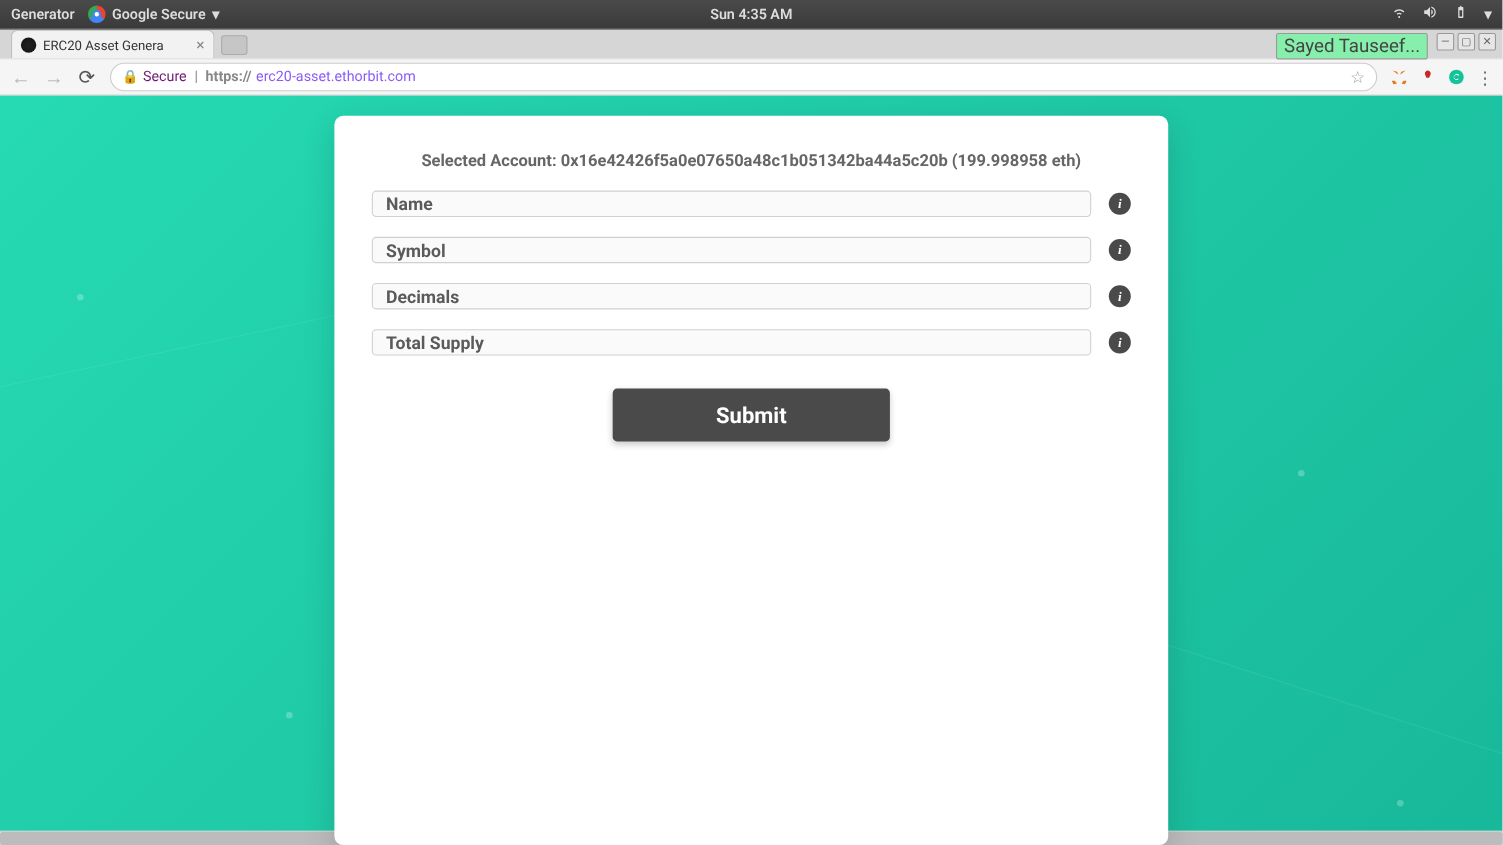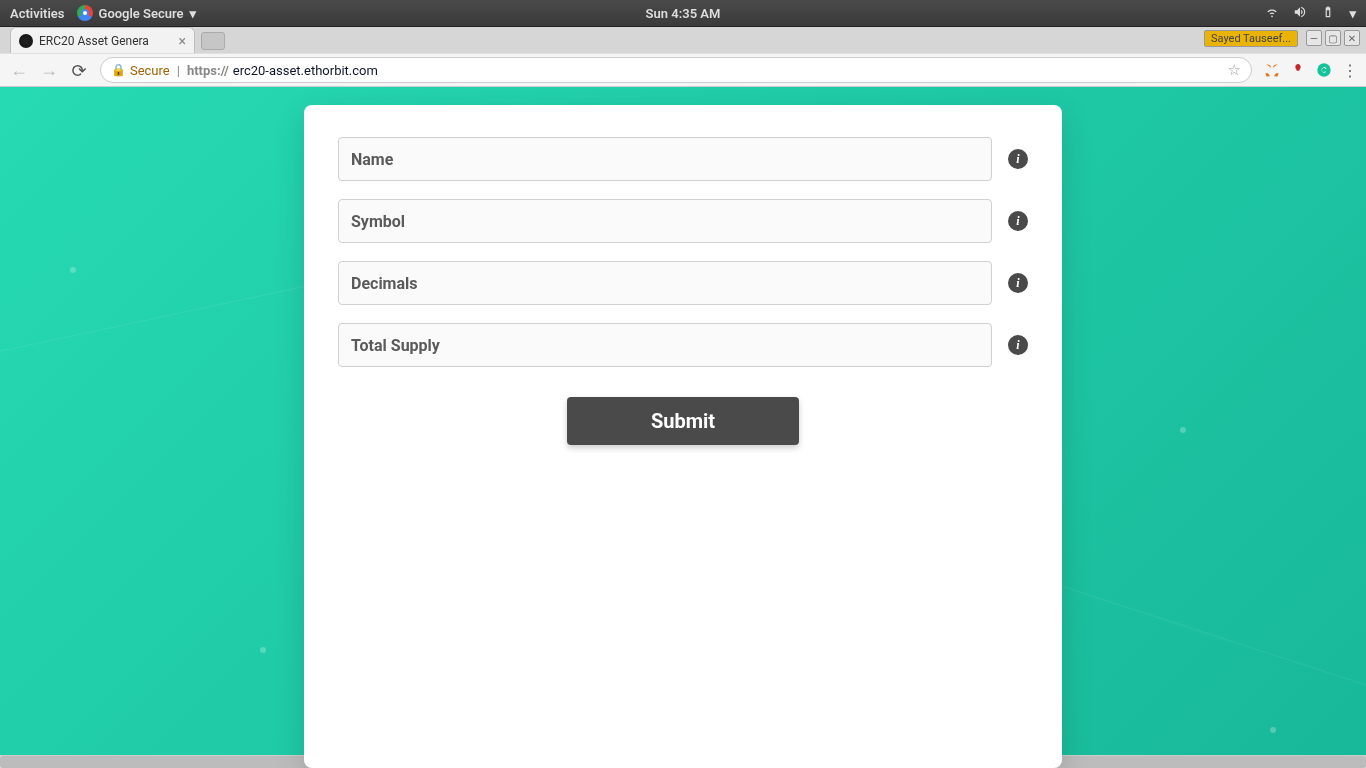--- a/index.html
+++ b/index.html
@@ -15,71 +15,71 @@
 .chrome-icon { width: 16px; height: 16px; border-radius: 50%; background: conic-gradient(#ea4335 0 120deg, #4285f4 120deg 240deg, #34a853 240deg 360deg); position: relative; }
 .chrome-icon::after { content: ""; position: absolute; inset: 4px; background: #fff; border-radius: 50%; border: 2px solid #4285f4; }
 
 
 .tab-strip { height: 26px; background: #d6d6d6; display: flex; align-items: flex-end; padding-left: 10px; position: relative; }
 .tab { background: #f2f2f2; height: 26px; width: 185px; border-radius: 6px 6px 0 0; display: flex; align-items: center; padding: 0 8px; font-size: 12px; color: #333; position: relative; border: 1px solid #bfbfbf; border-bottom: none; }
 .tab .fav { width: 14px; height: 14px; border-radius: 50%; background: radial-gradient(#222, #111); margin-right: 6px; flex-shrink: 0; }
 .tab .title { white-space: nowrap; overflow: hidden; text-overflow: ellipsis; flex: 1; }
 .tab .close { color: #888; font-size: 14px; margin-left: 4px; cursor: pointer; }
 .new-tab { width: 24px; height: 18px; background: #c6c6c6; border-radius: 3px; margin-left: 6px; margin-bottom: 3px; border: 1px solid #aaa; }
-.user-badge { position: absolute; right: 68px; top: 3px; background: #eab308; border: 1px solid #999; font-size: 11px; padding: 1px 6px; border-radius: 2px; color: #444; }
+.user-badge { position: absolute; right: 68px; top: 3px; background: #86efac; border: 1px solid #999; font-size: 17px; padding: 1px 6px; border-radius: 2px; color: #444; }
 .win-controls { position: absolute; right: 6px; top: 3px; display: flex; gap: 3px; }
 .win-controls span { width: 16px; height: 16px; border: 1px solid #999; background: #e6e6e6; border-radius: 2px; display: flex; align-items: center; justify-content: center; font-size: 10px; color: #666; }
 
 
 .addr-bar { height: 34px; background: #f5f5f5; border-top: 1px solid #e0e0e0; border-bottom: 1px solid #ccc; display: flex; align-items: center; padding: 0 10px; gap: 12px; }
 .nav-btn { color: #888; font-size: 18px; cursor: pointer; width: 18px; text-align: center; }
 .nav-btn.disabled { color: #bbb; }
 .reload-btn { color: #555; }
 .url-box { flex: 1; height: 26px; background: #fff; border: 1px solid #ccc; border-radius: 13px; display: flex; align-items: center; padding: 0 10px; font-size: 13px; gap: 4px; }
 .url-box .lock { color: #2a8a2a; font-size: 12px; }
-.url-box .secure { color: #a16207; }
+.url-box .secure { color: #701a75; }
 .url-box .sep { color: #888; margin: 0 3px; }
 .url-box .proto { color: #888; font-weight: bold; }
-.url-box .host { color: #0f172a; }
+.url-box .host { color: #8b5cf6; }
 .url-box .star { margin-left: auto; color: #999; font-size: 15px; }
 .ext-icons { display: flex; gap: 10px; align-items: center; }
 .ext-icon { width: 16px; height: 16px; }
 .menu-dots { color: #666; font-size: 16px; letter-spacing: -2px; }
 
 
 .viewport { height: calc(768px - 27px - 26px - 34px); background: linear-gradient(135deg, #26dab3 0%, #1fc9a6 50%, #18b89a 100%); position: relative; overflow: auto; display: flex; justify-content: center; padding-top: 18px; }
 .viewport::before, .viewport::after { content: ""; position: absolute; background: rgba(255,255,255,0.08); }
 .viewport::before { width: 800px; height: 1px; top: 200px; left: -100px; transform: rotate(-12deg); }
 .viewport::after { width: 800px; height: 1px; top: 500px; right: -100px; transform: rotate(18deg); }
 .dot { position: absolute; width: 6px; height: 6px; background: rgba(255,255,255,0.25); border-radius: 50%; }
 .d1 { top: 180px; left: 70px; } .d2 { top: 560px; left: 260px; } .d3 { top: 340px; right: 180px; } .d4 { top: 640px; right: 90px; }
 
 .card { width: 758px; background: #fff; border-radius: 8px; box-shadow: 0 10px 30px rgba(0,0,0,0.15); padding: 32px 34px 60px; position: relative; z-index: 1; }
 .metamask-row { display: flex; justify-content: flex-end; align-items: center; gap: 8px; color: #26c9a8; font-size: 16px; margin-bottom: 8px; }
 .metamask-row svg { width: 18px; height: 18px; stroke: #26c9a8; fill: none; stroke-width: 2; }
 h1.title { text-align: center; font-size: 36px; font-weight: 800; color: #4a4a4a; margin: 18px 0 24px; letter-spacing: -0.5px; }
 .account-line { text-align: center; color: #666; font-weight: 700; font-size: 15px; margin-bottom: 18px; }
 .network-line { text-align: center; color: #a01818; font-size: 16px; margin-bottom: 28px; }
 .field-row { display: flex; align-items: center; gap: 16px; margin-bottom: 18px; }
-.field-row input { flex: 1; height: 44px; border: 1px solid #d0d0d0; border-radius: 4px; padding: 0 12px; font-size: 16px; font-weight: 700; color: #5a5a5a; background: #fafafa; }
+.field-row input { flex: 1; height: 24px; border: 1px solid #d0d0d0; border-radius: 4px; padding: 0 12px; font-size: 16px; font-weight: 700; color: #5a5a5a; background: #fafafa; }
 .field-row input::placeholder { color: #5a5a5a; font-weight: 700; }
 .info-badge { width: 20px; height: 20px; background: #4a4a4a; color: #fff; border-radius: 50%; display: flex; align-items: center; justify-content: center; font-size: 12px; font-weight: 700; font-family: Georgia, serif; font-style: italic; cursor: pointer; }
 .submit-wrap { display: flex; justify-content: center; margin-top: 30px; }
-.submit-btn { width: 232px; height: 48px; background: #4a4a4a; color: #fff; border: none; border-radius: 4px; font-size: 20px; font-weight: 700; cursor: pointer; box-shadow: 0 3px 6px rgba(0,0,0,0.2); }
+.submit-btn { width: 252px; height: 48px; background: #4a4a4a; color: #fff; border: none; border-radius: 4px; font-size: 20px; font-weight: 700; cursor: pointer; box-shadow: 0 3px 6px rgba(0,0,0,0.2); }
 
 
 .hscroll { position: absolute; bottom: 0; left: 0; right: 0; height: 13px; background: #e8e8e8; border-top: 1px solid #ccc; }
 .hscroll .thumb { height: 100%; background: #bcbcbc; border-radius: 2px; }
 </style>
 </head>
 <body>
 
 <div class="os-bar">
   <div class="left">
-    <span>Activities</span>
+    <span>Generator</span>
     <span class="app-item">
       <span class="chrome-icon"></span>
       <span>Google Secure</span>
       <span>▾</span>
     </span>
   </div>
   <div class="center">Sun  4:35 AM</div>
   <div class="right">
     <span><svg viewBox="0 0 24 24">
           <path d="M12 18c.8 0 1.5.7 1.5 1.5S12.8 21 12 21s-1.5-.7-1.5-1.5S11.2 18 12 18zm-4-3.5c2.2-2.2 5.8-2.2 8 0l-1.5 1.5c-1.4-1.4-3.6-1.4-5 0L8 14.5zM4 11c4.4-4.4 11.6-4.4 16 0l-1.5 1.5c-3.6-3.6-9.4-3.6-13 0L4 11z"></path>
@@ -139,20 +139,23 @@
 
 <div class="viewport">
   <span class="dot d1"></span>
   <span class="dot d2"></span>
   <span class="dot d3"></span>
   <span class="dot d4"></span>
 
   <div class="card">
 
 
+    <div class="account-line">
+      <span>Selected Account: </span><span>0x16e42426f5a0e07650a48c1b051342ba44a5c20b</span><span> (199.998958 eth)</span>
+    </div>
 
 
     <div class="field-row">
       <input type="text" placeholder="Name" style="">
       <span class="info-badge">i</span>
     </div>
     <div class="field-row">
       <input type="text" placeholder="Symbol" style="">
       <span class="info-badge">i</span>
     </div>

